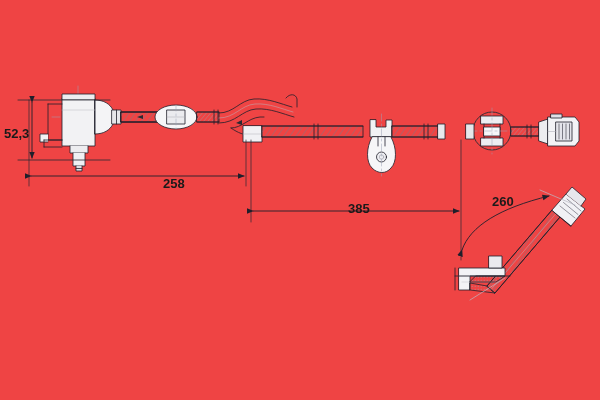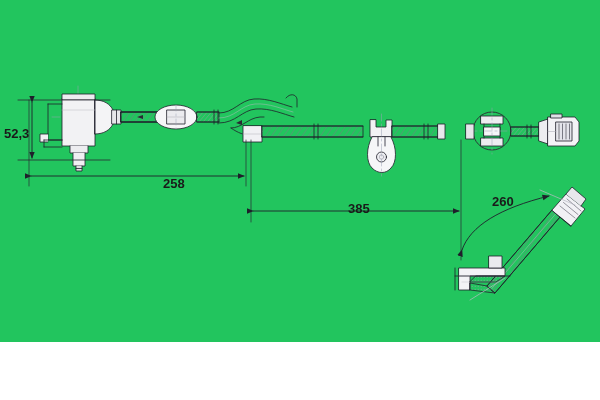--- a/index.html
+++ b/index.html
@@ -1,17 +1,17 @@
 <!DOCTYPE html>
 <html><head>
 <meta charset="utf-8">
 <style>
   html,body{margin:0;padding:0;background:#ffffff;}
   body{width:600px;height:400px;overflow:hidden;font-family:"Liberation Sans",sans-serif;}
-  #stage{position:relative;width:600px;height:342px;background:#22c55e;}
+  #stage{position:relative;width:600px;height:400px;background:#ef4444;}
   svg#drawing{position:absolute;left:0;top:0;width:600px;height:400px;display:block;}
   .dimtext{font-family:"Liberation Sans",sans-serif;font-size:13px;font-weight:bold;fill:#1a1a1a;}
 </style>
 </head>
 <body>
 
 <div id="stage">
   <svg id="drawing" viewBox="0 0 600 400" xmlns="http://www.w3.org/2000/svg">
     <defs>
       <pattern id="hatch" patternUnits="userSpaceOnUse" width="5" height="5" patternTransform="rotate(35)">

